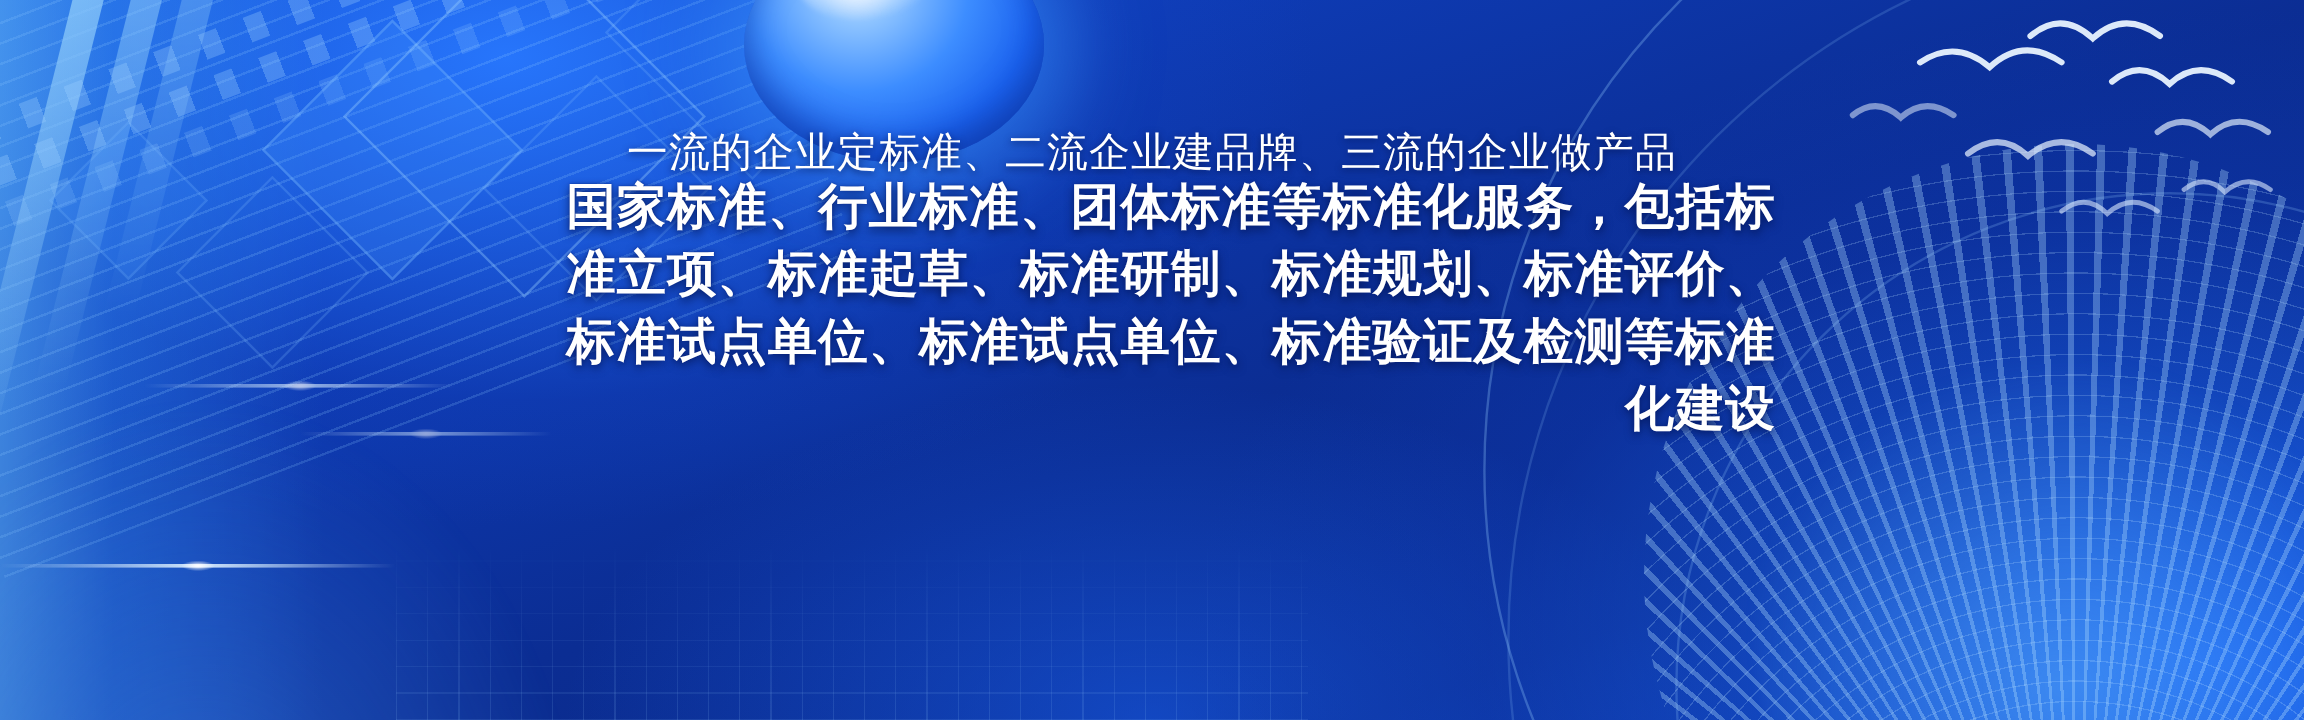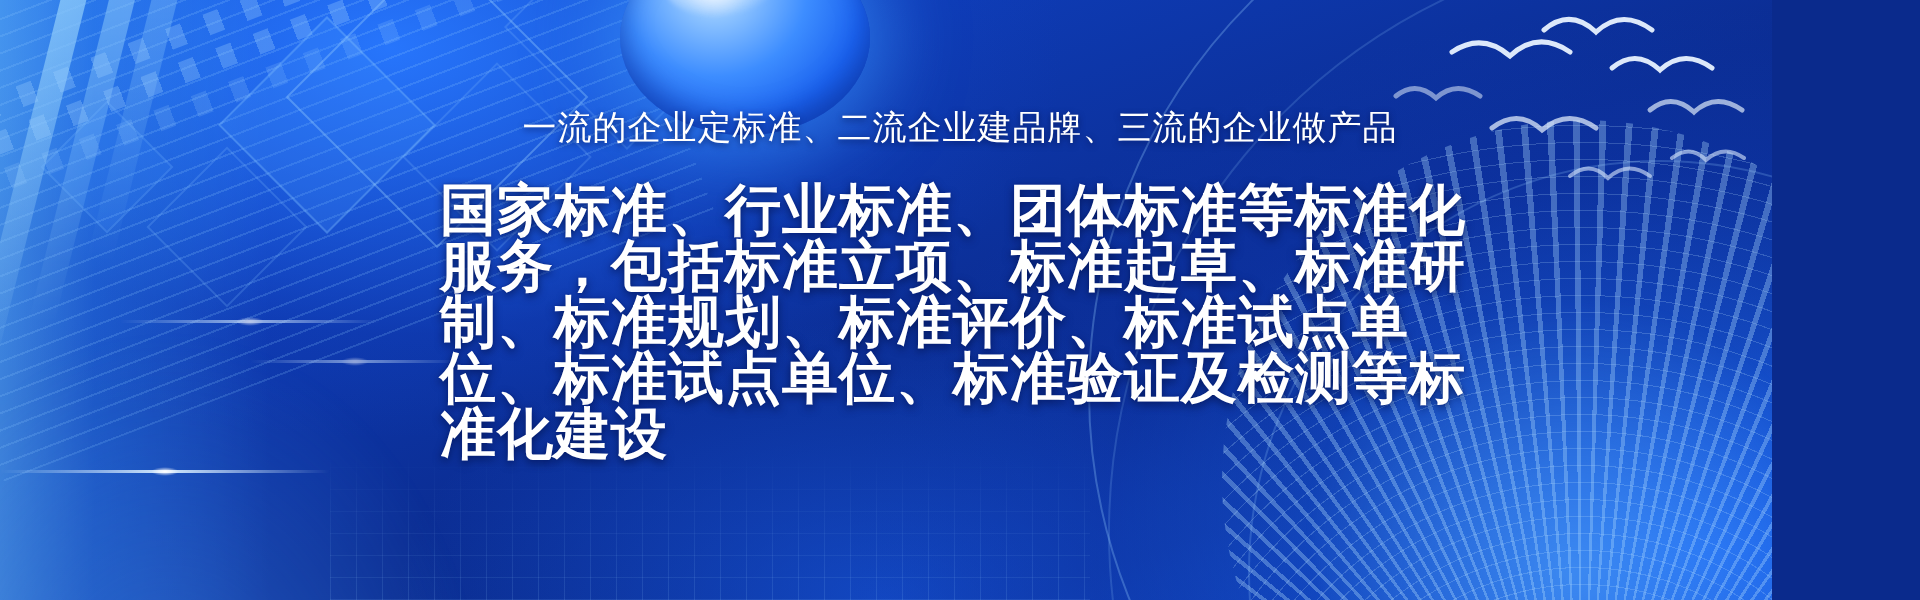--- a/index.html
+++ b/index.html
@@ -1,20 +1,20 @@
 <!DOCTYPE html>
 <html><head>
 <meta charset="utf-8">
 <style>
   html, body { margin:0; padding:0; background:#0a2a8c; }
   body { font-family:"Liberation Sans", sans-serif; }
 
   #banner{
     position:relative;
-    width:1772px; height:600px;
+    width:1920px; height:600px;
     overflow:hidden;
     background:#0f172a;
   }
 
   
   .bg-base{
     position:absolute; inset:0;
     background:
       radial-gradient(ellipse 900px 520px at 22% 8%,  rgba(40,120,255,.95) 0%, rgba(20,70,200,.25) 55%, rgba(10,40,140,0) 75%),
       radial-gradient(ellipse 1100px 700px at 96% 92%, rgba(30,110,255,.85) 0%, rgba(15,60,190,.30) 55%, rgba(8,34,130,0) 78%),
@@ -160,24 +160,23 @@
   .headline{
     margin-top:110px;
     font-size:34px;
     line-height:1;
     color:#ffffff;
     letter-spacing:1px;
     white-space:nowrap;
     text-shadow:0 2px 6px rgba(4,20,80,.75);
   }
   .body-copy{
-    margin-top:38px;
     width:1040px;
-    text-align:left;
-    font-size:56px;
+    text-align:right;
+    font-size:41px;
     line-height:56px;
     font-weight:bold;
     color:#ffffff;
     letter-spacing:1px;
     text-shadow:0 3px 8px rgba(4,20,80,.8), 0 0 2px rgba(10,40,140,.9);
   }
 </style>
 </head>
 <body>
 

